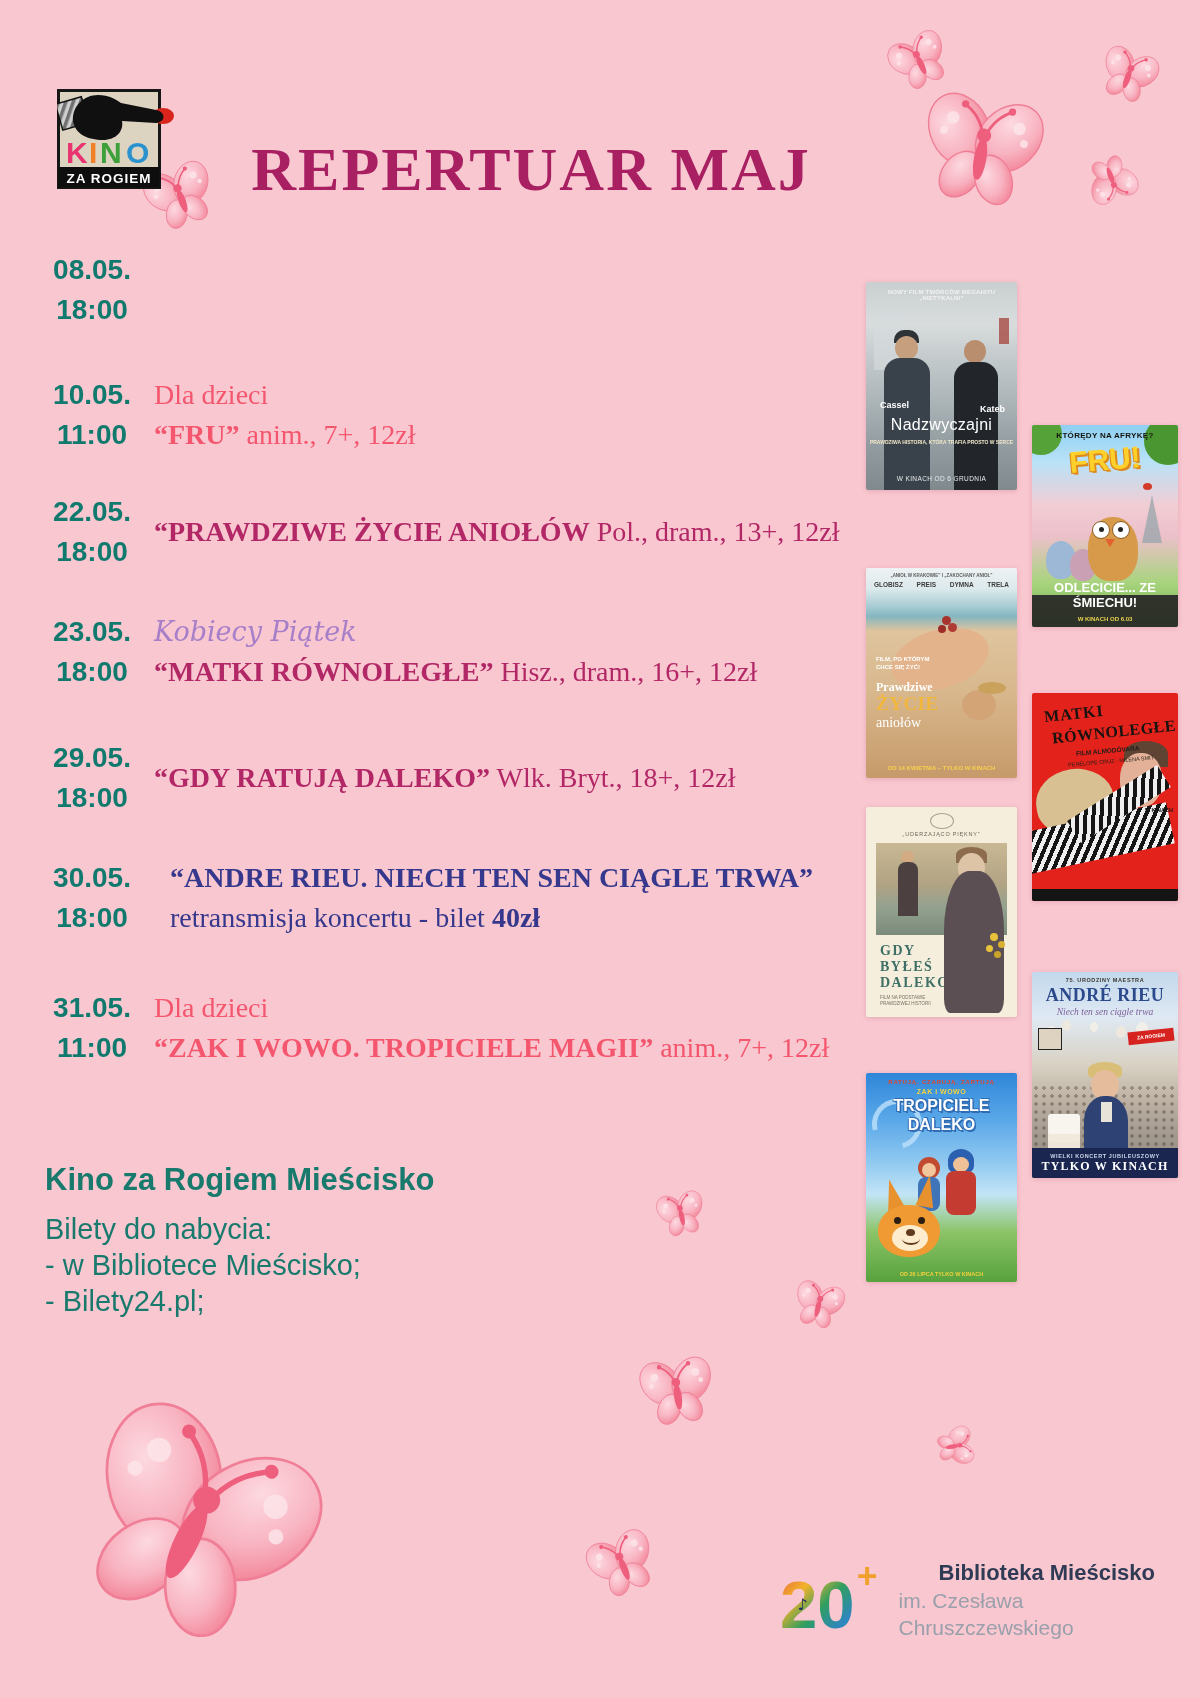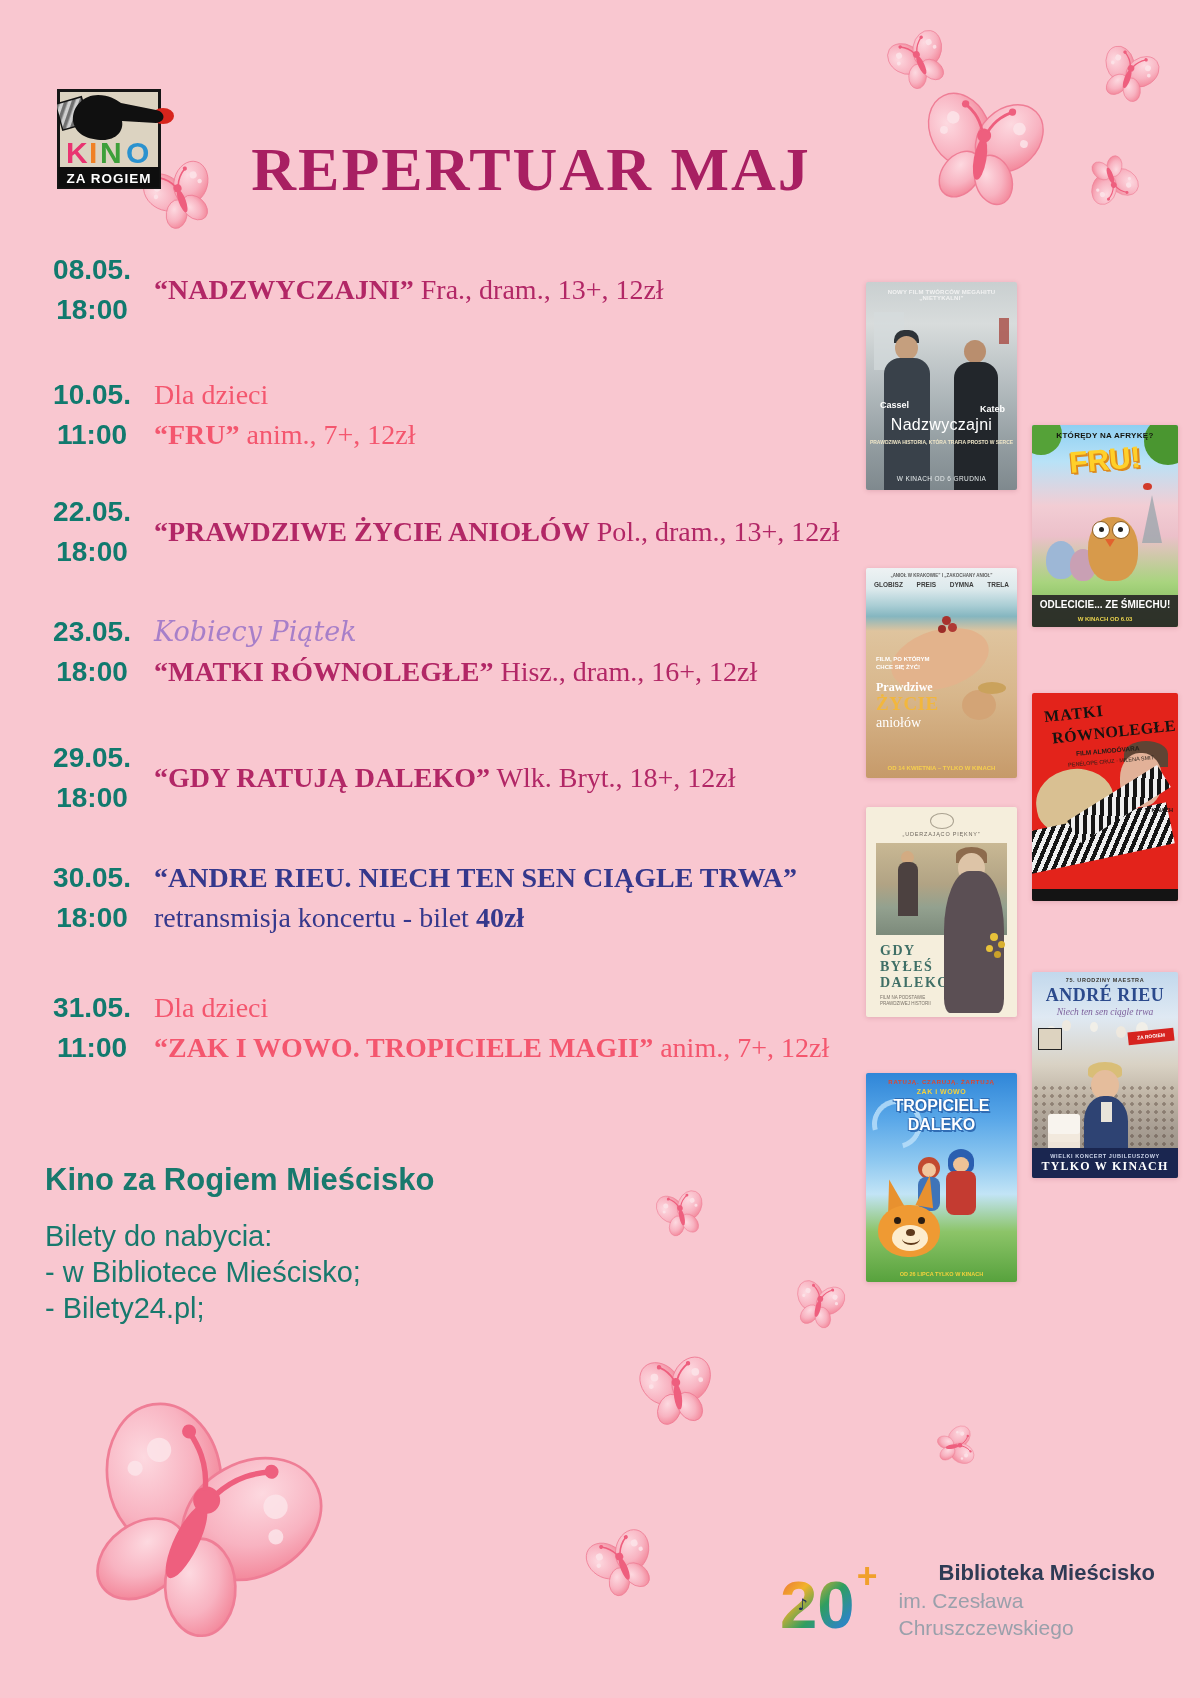--- a/index.html
+++ b/index.html
@@ -15,31 +15,31 @@
     font-family:"Liberation Serif",serif;font-weight:700;font-size:62px;
     color:#a81f62;letter-spacing:2px;
   }
   
   .entry{position:absolute;left:42px;width:800px;display:grid;grid-template-columns:100px 1fr;column-gap:12px;}
   .d{font-weight:700;font-size:28px;color:#117a6e;line-height:40px;text-align:center;font-family:"Liberation Sans",sans-serif;}
   .line{font-family:"Liberation Serif",serif;font-size:28px;line-height:40px;white-space:nowrap;}
   .vcenter{align-self:center;}
   .mag{color:#b22766;}
   .coral{color:#f4566e;}
-  .navy{color:#35388c;}
+  .navy{color:#35388c;margin-left:16px;}
   .mt{font-weight:700;}
   .script{font-family:"DejaVu Serif",serif;font-style:italic;font-size:27px;color:#a77fc9;line-height:40px;}
   
   .poster{position:absolute;overflow:hidden;border-radius:2px;box-shadow:0 1px 5px rgba(120,40,60,.18);font-family:"Liberation Sans",sans-serif;}
   .px{position:absolute;}
   .tc{position:absolute;left:0;right:0;text-align:center;}
   .stripe{background:repeating-linear-gradient(125deg,#151515 0 4px,#efefef 4px 8px);}
   
   .footer-block{position:absolute;left:45px;top:1162px;color:#18796d;font-size:29px;line-height:36px;}
-  .venue{font-weight:700;font-size:31px;margin-bottom:20px;}
+  .venue{font-weight:700;font-size:31px;margin-bottom:13px;}
   
   .lib{position:absolute;left:778px;top:1558px;display:flex;align-items:center;gap:14px;}
   .lib-name{font-weight:700;font-size:22px;color:#2f3b55;line-height:28px;margin-left:40px;}
   .lib-patron{font-size:21px;color:#9aa0ab;line-height:27px;}
   
   .bf{position:absolute;overflow:visible;}
   .sprite{position:absolute;width:0;height:0;overflow:hidden;}
 </style>
 </head>
 <body>
@@ -134,21 +134,20 @@
   </svg>
 </div>
 
 <h1 class="page-title">REPERTUAR MAJ</h1>
 
 <div class="entry" style="top:250px">
   <div>
     <div class="d">08.05.</div>
     <div class="d">18:00</div>
   </div>
-  <div class="line mag vcenter"><span class="mt">“NADZWYCZAJNI”</span><span> Fra., dram., 13+, 12zł</span></div>
 </div>
 
 <div class="entry" style="top:375px">
   <div class="d" style="grid-row:1">10.05.</div>
   <div class="line coral" style="grid-row:1">Dla dzieci</div>
   <div class="d" style="grid-row:2">11:00</div>
   <div class="line coral" style="grid-row:2"><span class="mt">“FRU”</span><span> anim., 7+, 12zł</span></div>
 </div>
 
 <div class="entry" style="top:492px">
@@ -213,21 +212,21 @@
   <div class="px" style="left:38px;top:124px;width:26px;height:32px;background:#c9a0b4;border-radius:50% 50% 45% 45%"></div>
   <div class="px" style="left:56px;top:92px;width:50px;height:64px;background:#d79a4b;border-radius:48% 48% 42% 42%"></div>
   <div class="px" style="left:60px;top:96px;width:16px;height:16px;background:#fff;border:1px solid #8a5a20;border-radius:50%"></div>
   <div class="px" style="left:80px;top:96px;width:16px;height:16px;background:#fff;border:1px solid #8a5a20;border-radius:50%"></div>
   <div class="px" style="left:67px;top:102px;width:5px;height:5px;background:#222;border-radius:50%"></div>
   <div class="px" style="left:86px;top:102px;width:5px;height:5px;background:#222;border-radius:50%"></div>
   <div class="px" style="left:73px;top:114px;width:0;height:0;border-top:8px solid #e2622d;border-left:5px solid transparent;border-right:5px solid transparent"></div>
   <div class="tc" style="top:6px;font-size:8px;font-weight:800;color:#15150f;letter-spacing:.3px">KTÓRĘDY NA AFRYKĘ?</div>
   <div class="tc" style="top:18px;font-size:30px;font-weight:800;color:#ffd02a;text-shadow:2px 2px 0 #dd8a1b,-1px 1px 0 #dd8a1b;transform:rotate(-5deg)">FRU!</div>
   <div class="px" style="left:0;right:0;bottom:0;height:32px;background:rgba(40,40,38,.93)"></div>
-  <div class="tc" style="bottom:17px;font-size:10px;font-weight:700;color:#fff">ODLECICIE... ZE ŚMIECHU!</div>
+  <div class="tc" style="bottom:17px;font-size:13px;font-weight:700;color:#fff">ODLECICIE... ZE ŚMIECHU!</div>
   <div class="tc" style="bottom:5px;font-size:6px;font-weight:700;color:#e8d24e">W KINACH OD 6.03</div>
 </div>
 
 <div class="poster" style="left:866px;top:568px;width:151px;height:210px;background:linear-gradient(180deg,#eef2f3 0%,#dce9ec 10%,#a9cdd4 18%,#85b6c0 23%,#dfc49e 30%,#d8b78c 60%,#c69a6a 100%)">
   <div class="px" style="left:24px;top:62px;width:100px;height:58px;background:#e3b38c;border-radius:50%;transform:rotate(-16deg)"></div>
   <div class="px" style="left:96px;top:122px;width:34px;height:30px;background:#d3a476;border-radius:50%"></div>
   <div class="px" style="left:112px;top:114px;width:28px;height:12px;background:#caa25c;border-radius:50%"></div>
   <div class="px" style="left:76px;top:48px;width:9px;height:9px;background:#a8322e;border-radius:50%"></div>
   <div class="px" style="left:82px;top:55px;width:9px;height:9px;background:#b03a34;border-radius:50%"></div>
   <div class="px" style="left:72px;top:57px;width:8px;height:8px;background:#9c2c28;border-radius:50%"></div>

